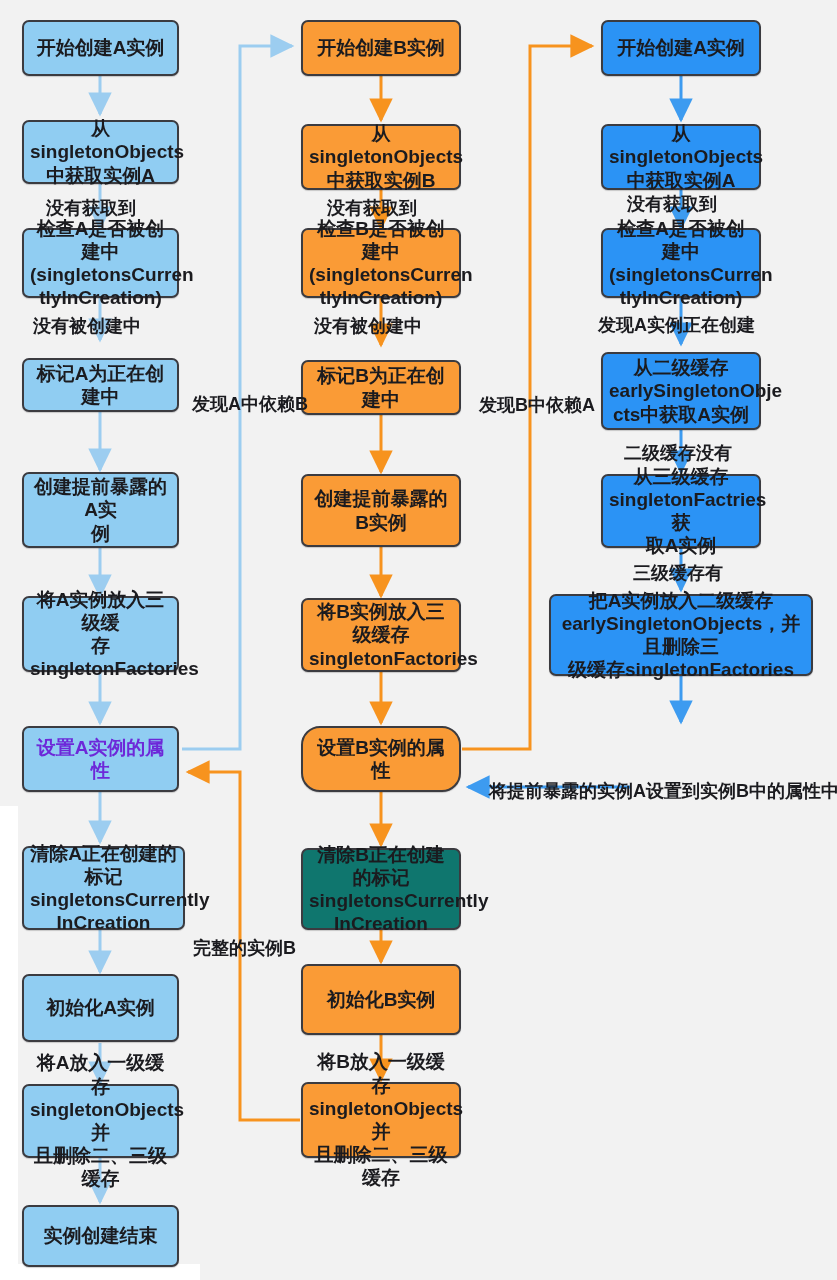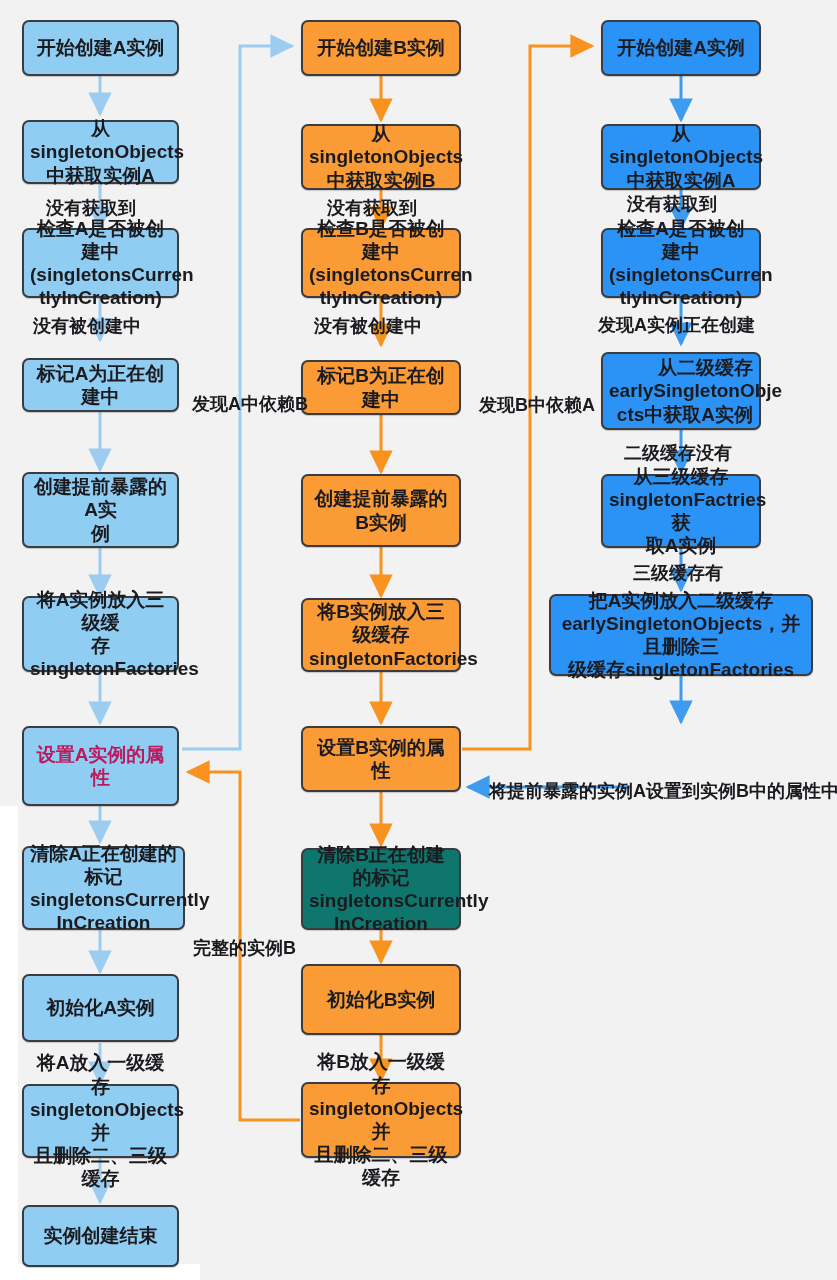--- a/index.html
+++ b/index.html
@@ -155,21 +155,21 @@
   </div>
 
   <div class="node blue-light" style="left: 22px; top: 472px; width: 157px; height: 76px; background: rgb(144, 205, 242); border-color: rgb(59, 59, 64); color: rgb(27, 27, 31);">
     <span>创建提前暴露的A实<br>例</span>
   </div>
 
   <div class="node blue-light" style="left: 22px; top: 596px; width: 157px; height: 76px; background: rgb(144, 205, 242); border-color: rgb(59, 59, 64); color: rgb(27, 27, 31);">
     <span>将A实例放入三级缓<br>存<br>singletonFactories</span>
   </div>
 
-  <div class="node blue-light" style="left: 22px; top: 726px; width: 157px; height: 80px; background: rgb(144, 205, 242); border-color: rgb(59, 59, 64); color: #be185d;">
+  <div class="node blue-light" style="left: 22px; top: 726px; width: 157px; height: 66px; background: rgb(144, 205, 242); border-color: rgb(59, 59, 64); color: #6d28d9;">
     <span>设置A实例的属性</span>
   </div>
 
   <div class="node blue-light" style="left: 22px; top: 846px; width: 163px; height: 84px; background: rgb(144, 205, 242); border-color: rgb(59, 59, 64); color: rgb(27, 27, 31);">
     <span>清除A正在创建的标记<br>singletonsCurrently<br>InCreation</span>
   </div>
 
   <div class="node blue-light" style="left: 22px; top: 974px; width: 157px; height: 68px; background: rgb(144, 205, 242); border-color: rgb(59, 59, 64); color: rgb(27, 27, 31);">
     <span>初始化A实例</span>
   </div>
@@ -199,21 +199,21 @@
   </div>
 
   <div class="node orange" style="left: 301px; top: 474px; width: 160px; height: 73px; background: rgb(250, 155, 54); border-color: rgb(59, 59, 64); color: rgb(27, 27, 31);">
     <span>创建提前暴露的B实例</span>
   </div>
 
   <div class="node orange" style="left: 301px; top: 598px; width: 160px; height: 74px; background: rgb(250, 155, 54); border-color: rgb(59, 59, 64); color: rgb(27, 27, 31);">
     <span>将B实例放入三级缓存<br>singletonFactories</span>
   </div>
 
-  <div class="node orange" style="left: 301px; top: 726px; width: 160px; height: 66px; background: rgb(250, 155, 54); border-color: rgb(59, 59, 64); color: rgb(27, 27, 31);">
+  <div class="node orange" style="left: 301px; top: 726px; width: 160px; height: 66px; background: rgb(250, 155, 54); border-color: rgb(59, 59, 64); color: rgb(27, 27, 31); border-radius: 19px;">
     <span>设置B实例的属性</span>
   </div>
 
   <div class="node orange-dk" style="left: 301px; top: 848px; width: 160px; height: 82px; background: #0f766e; border-color: rgb(59, 59, 64); color: rgb(27, 27, 31);">
     <span>清除B正在创建的标记<br>singletonsCurrently<br>InCreation</span>
   </div>
 
   <div class="node orange" style="left: 301px; top: 964px; width: 160px; height: 71px; background: rgb(250, 155, 54); border-color: rgb(59, 59, 64); color: rgb(27, 27, 31);">
     <span>初始化B实例</span>
   </div>
@@ -227,21 +227,21 @@
   </div>
 
   <div class="node blue-bold" style="left: 601px; top: 124px; width: 160px; height: 66px; background: rgb(43, 147, 245); border-color: rgb(59, 59, 64); color: rgb(27, 27, 31);">
     <span>从singletonObjects<br>中获取实例A</span>
   </div>
 
   <div class="node blue-bold" style="left: 601px; top: 228px; width: 160px; height: 70px; background: rgb(43, 147, 245); border-color: rgb(59, 59, 64); color: rgb(27, 27, 31);">
     <span>检查A是否被创建中<br>(singletonsCurren<br>tlyInCreation)</span>
   </div>
 
-  <div class="node blue-bold" style="left: 601px; top: 352px; width: 160px; height: 78px; background: rgb(43, 147, 245); border-color: rgb(59, 59, 64); color: rgb(27, 27, 31); text-align: right;">
+  <div class="node blue-bold" style="left: 601px; top: 352px; width: 160px; height: 78px; background: rgb(43, 147, 245); border-color: rgb(59, 59, 64); color: rgb(27, 27, 31);">
     <span>从二级缓存<br>earlySingletonObje<br>cts中获取A实例</span>
   </div>
 
   <div class="node blue-bold" style="left: 601px; top: 474px; width: 160px; height: 74px; background: rgb(43, 147, 245); border-color: rgb(59, 59, 64); color: rgb(27, 27, 31);">
     <span>从三级缓存<br>singletonFactries获<br>取A实例</span>
   </div>
 
   <div class="node blue-bold" style="left: 549px; top: 594px; width: 264px; height: 82px; background: rgb(43, 147, 245); border-color: rgb(59, 59, 64); color: rgb(27, 27, 31);">
     <span>把A实例放入二级缓存<br>earlySingletonObjects，并且删除三<br>级缓存singletonFactories</span>
   </div>

